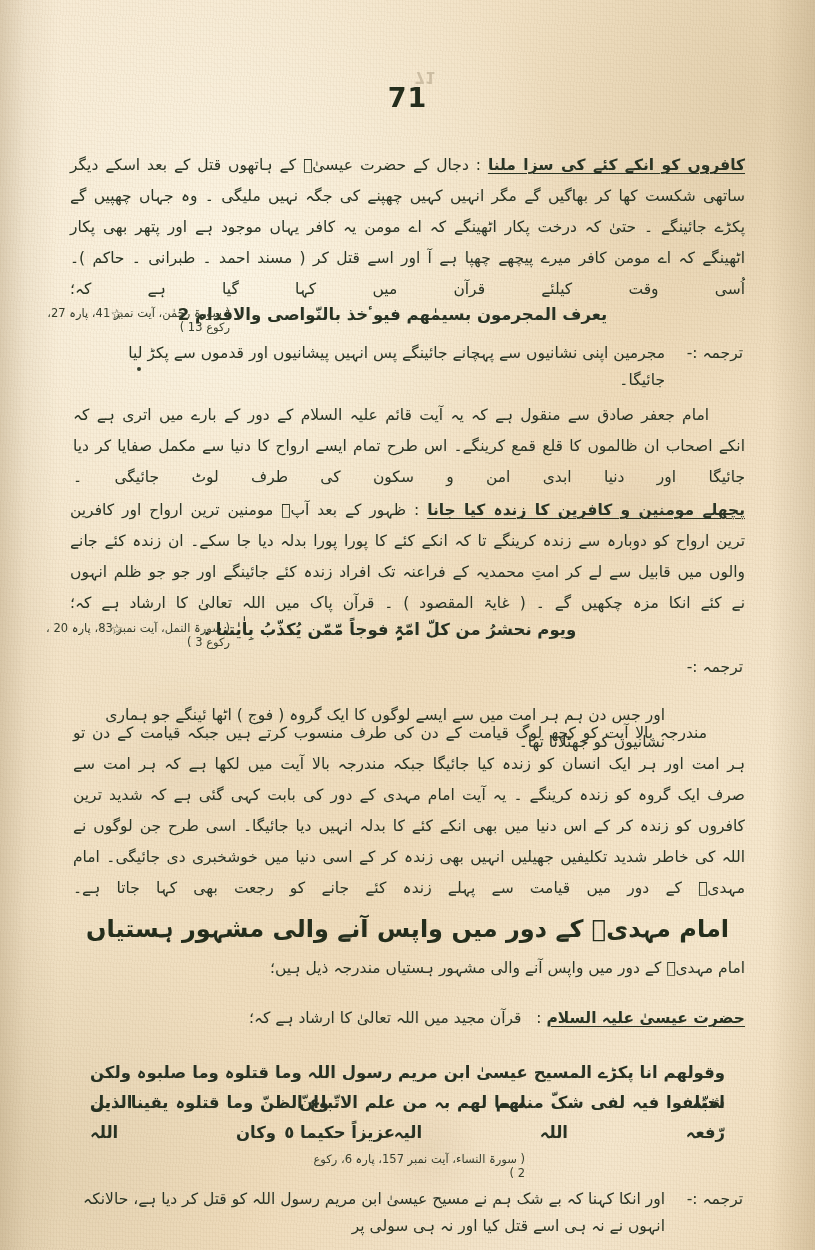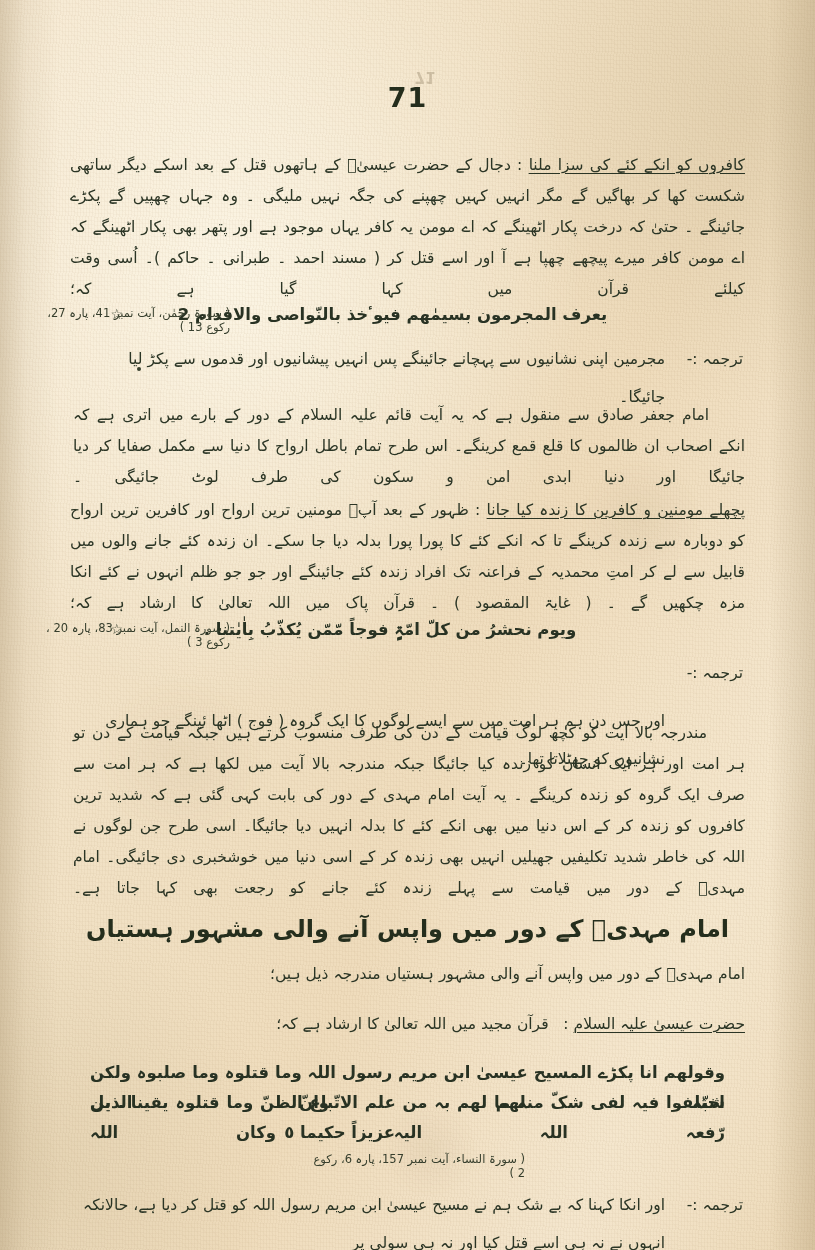--- a/index.html
+++ b/index.html
@@ -58,37 +58,37 @@
   .block{position:absolute;color:#2e3828;}
   .urdu{
     font-family:"DejaVu Sans","Liberation Sans",sans-serif;
     direction:rtl;text-align:justify;text-align-last:justify;
     font-size:15.5px;line-height:31px;
     letter-spacing:-.2px;word-spacing:1px;
   }
   .urdu-r{
     font-family:"DejaVu Sans","Liberation Sans",sans-serif;
     direction:rtl;text-align:right;
-    font-size:15.5px;line-height:38px;
+    font-size:15.5px;line-height:27px;
   }
   .arabic{
     font-family:"DejaVu Sans","Liberation Sans",sans-serif;
     direction:rtl;text-align:center;
     font-size:16.5px;line-height:30px;font-weight:600;
     color:#2b3526;letter-spacing:.2px;
   }
   .ref{
     font-family:"DejaVu Sans","Liberation Sans",sans-serif;
     direction:rtl;font-size:11.5px;color:#39412f;
   }
   .head-ul{
     text-decoration:underline;
     text-underline-offset:3px;
     text-decoration-thickness:1px;
-    font-weight:400;
+    font-weight:700;
   }
   .section-title{
     font-family:"DejaVu Sans","Liberation Sans",sans-serif;
     direction:rtl;text-align:center;
     font-size:24px;font-weight:600;color:#283120;
     letter-spacing:0px;
   }
   .star{
     position:absolute;font-size:14px;color:#3b4432;line-height:1;
   }
@@ -120,21 +120,21 @@
   </div>
 
   <div class="star" style="top:307px;right:692px;">☆</div>
   <div class="block arabic" style="top:300px;right:175px;width:495px;">یعرف المجرمون بسیمٰھم فیوٴخذ بالنّواصی والاقدام 2</div>
   <div class="block ref" style="top:306px;right:585px;width:185px;text-align:right;">( سورۃ رحمٰن، آیت نمبر 41، پارہ 27، رکوع 13 )</div>
 
   <div class="block urdu-r tr-label" style="top:340px;right:72px;">ترجمہ :-</div>
   <div class="block urdu-r" style="top:340px;right:150px;width:585px;text-align:right;">مجرمین اپنی نشانیوں سے پہچانے جائینگے پس انہیں پیشانیوں اور قدموں سے پکڑ لیا جائیگا۔</div>
   <div class="dot" style="top:367px;left:137px;"></div>
 
-  <div class="block urdu" style="top:400px;right:70px;width:672px;text-indent:36px;">امام جعفر صادق سے منقول ہے کہ یہ آیت قائم علیہ السلام کے دور کے بارے میں اتری ہے کہ انکے اصحاب ان ظالموں کا قلع قمع کرینگے۔ اس طرح تمام باطل ارواح کا دنیا سے مکمل صفایا کر دیا جائیگا اور دنیا ابدی امن و سکون کی طرف لوٹ جائیگی ۔</div>
+  <div class="block urdu" style="top:400px;right:70px;width:672px;text-indent:36px;">امام جعفر صادق سے منقول ہے کہ یہ آیت قائم علیہ السلام کے دور کے بارے میں اتری ہے کہ انکے اصحاب ان ظالموں کا قلع قمع کرینگے۔ اس طرح تمام ایسے ارواح کا دنیا سے مکمل صفایا کر دیا جائیگا اور دنیا ابدی امن و سکون کی طرف لوٹ جائیگی ۔</div>
 
   <div class="block urdu" style="top:495px;right:70px;width:675px;">
     <span class="head-ul">پچھلے مومنین و کافرین کا زندہ کیا جانا</span><span>&nbsp;:&nbsp;</span><span>ظہور کے بعد آپؑ مومنین ترین ارواح اور کافرین ترین ارواح کو دوبارہ سے زندہ کرینگے تا کہ انکے کئے کا پورا پورا بدلہ دیا جا سکے۔ ان زندہ کئے جانے والوں میں قابیل سے لے کر امتِ محمدیہ کے فراعنہ تک افراد زندہ کئے جائینگے اور جو جو ظلم انہوں نے کئے انکا مزہ چکھیں گے ۔ ( غایۃ المقصود ) ۔ قرآن پاک میں اللہ تعالیٰ کا ارشاد ہے کہ؛</span>
   </div>
 
   <div class="star" style="top:622px;right:692px;">☆</div>
   <div class="block arabic" style="top:615px;right:205px;width:440px;">ویوم نحشرُ من کلّ امّۃٍ فوجاً مّمّن یُکذّبُ بِاٰیٰتنا .</div>
   <div class="block ref" style="top:621px;right:585px;width:185px;">( سورۃ النمل، آیت نمبر 83، پارہ 20 ، رکوع 3 )</div>
 
   <div class="block urdu-r tr-label" style="top:654px;right:72px;">ترجمہ :-</div>

